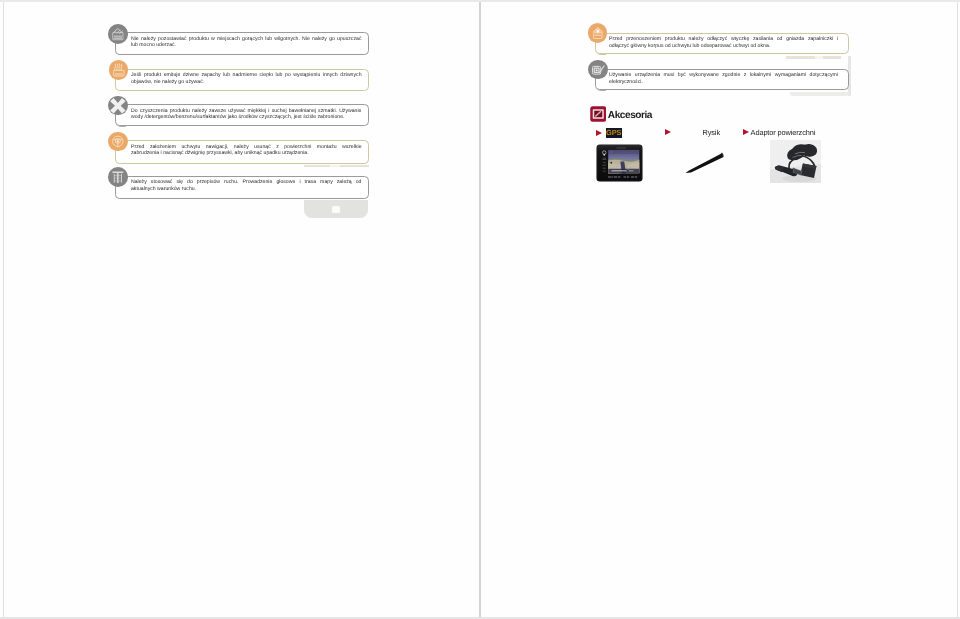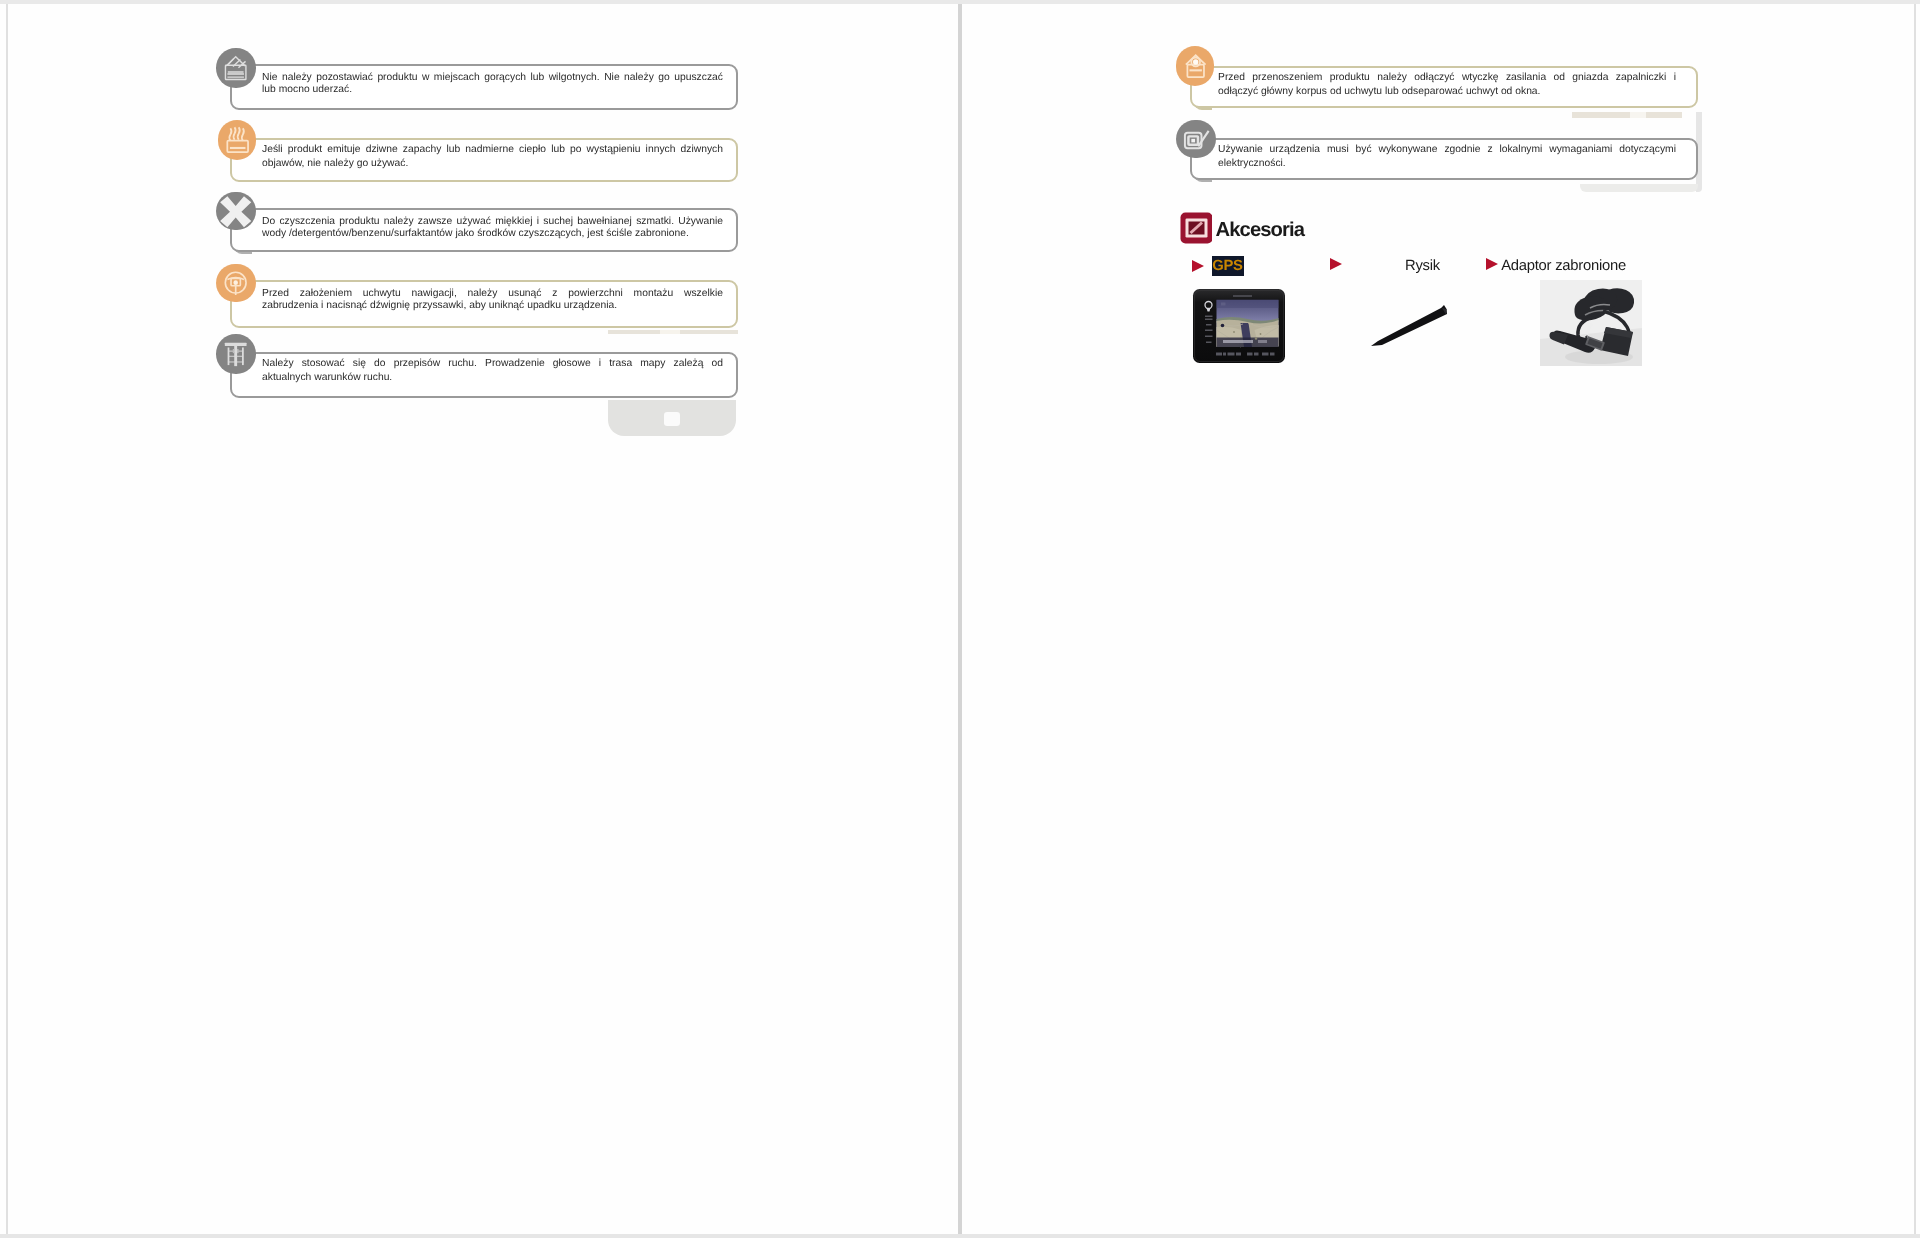--- a/index.html
+++ b/index.html
@@ -214,21 +214,21 @@
   </div>
   <div class="acc-title" style="left:607.8px;top:110.2px;">Akcesoria</div>
 
   <div class="tri" style="left:596px;top:129.9px;"></div>
   <div class="acc-label hl" style="left:605.5px;top:128px;">GPS</div>
 
   <div class="tri" style="left:665.4px;top:128.6px;"></div>
   <div class="acc-label" style="left:675.5px;top:128px;padding-left:27px;">Rysik</div>
 
   <div class="tri" style="left:743.4px;top:128.6px;"></div>
-  <div class="acc-label" style="left:750.6px;top:128px;">Adaptor zabronione</div>
+  <div class="acc-label" style="left:750.6px;top:128px;">Adaptor powierzchni</div>
 
   <div class="photo" style="left:596px;top:143.5px;width:47px;height:38px;">
     <svg viewBox="0 0 188 152" style="display:block;width:47px;height:38px;">
       <defs>
         <linearGradient id="skyg" x1="0" y1="0" x2="0" y2="1">
           <stop offset="0%" stop-color="#4b4b74"></stop>
             <stop offset="45%" stop-color="#7e7ea8"></stop>
             <stop offset="100%" stop-color="#aaa7c0"></stop>
         </linearGradient>
         <linearGradient id="bodyg" x1="0" y1="0" x2="0" y2="1">

